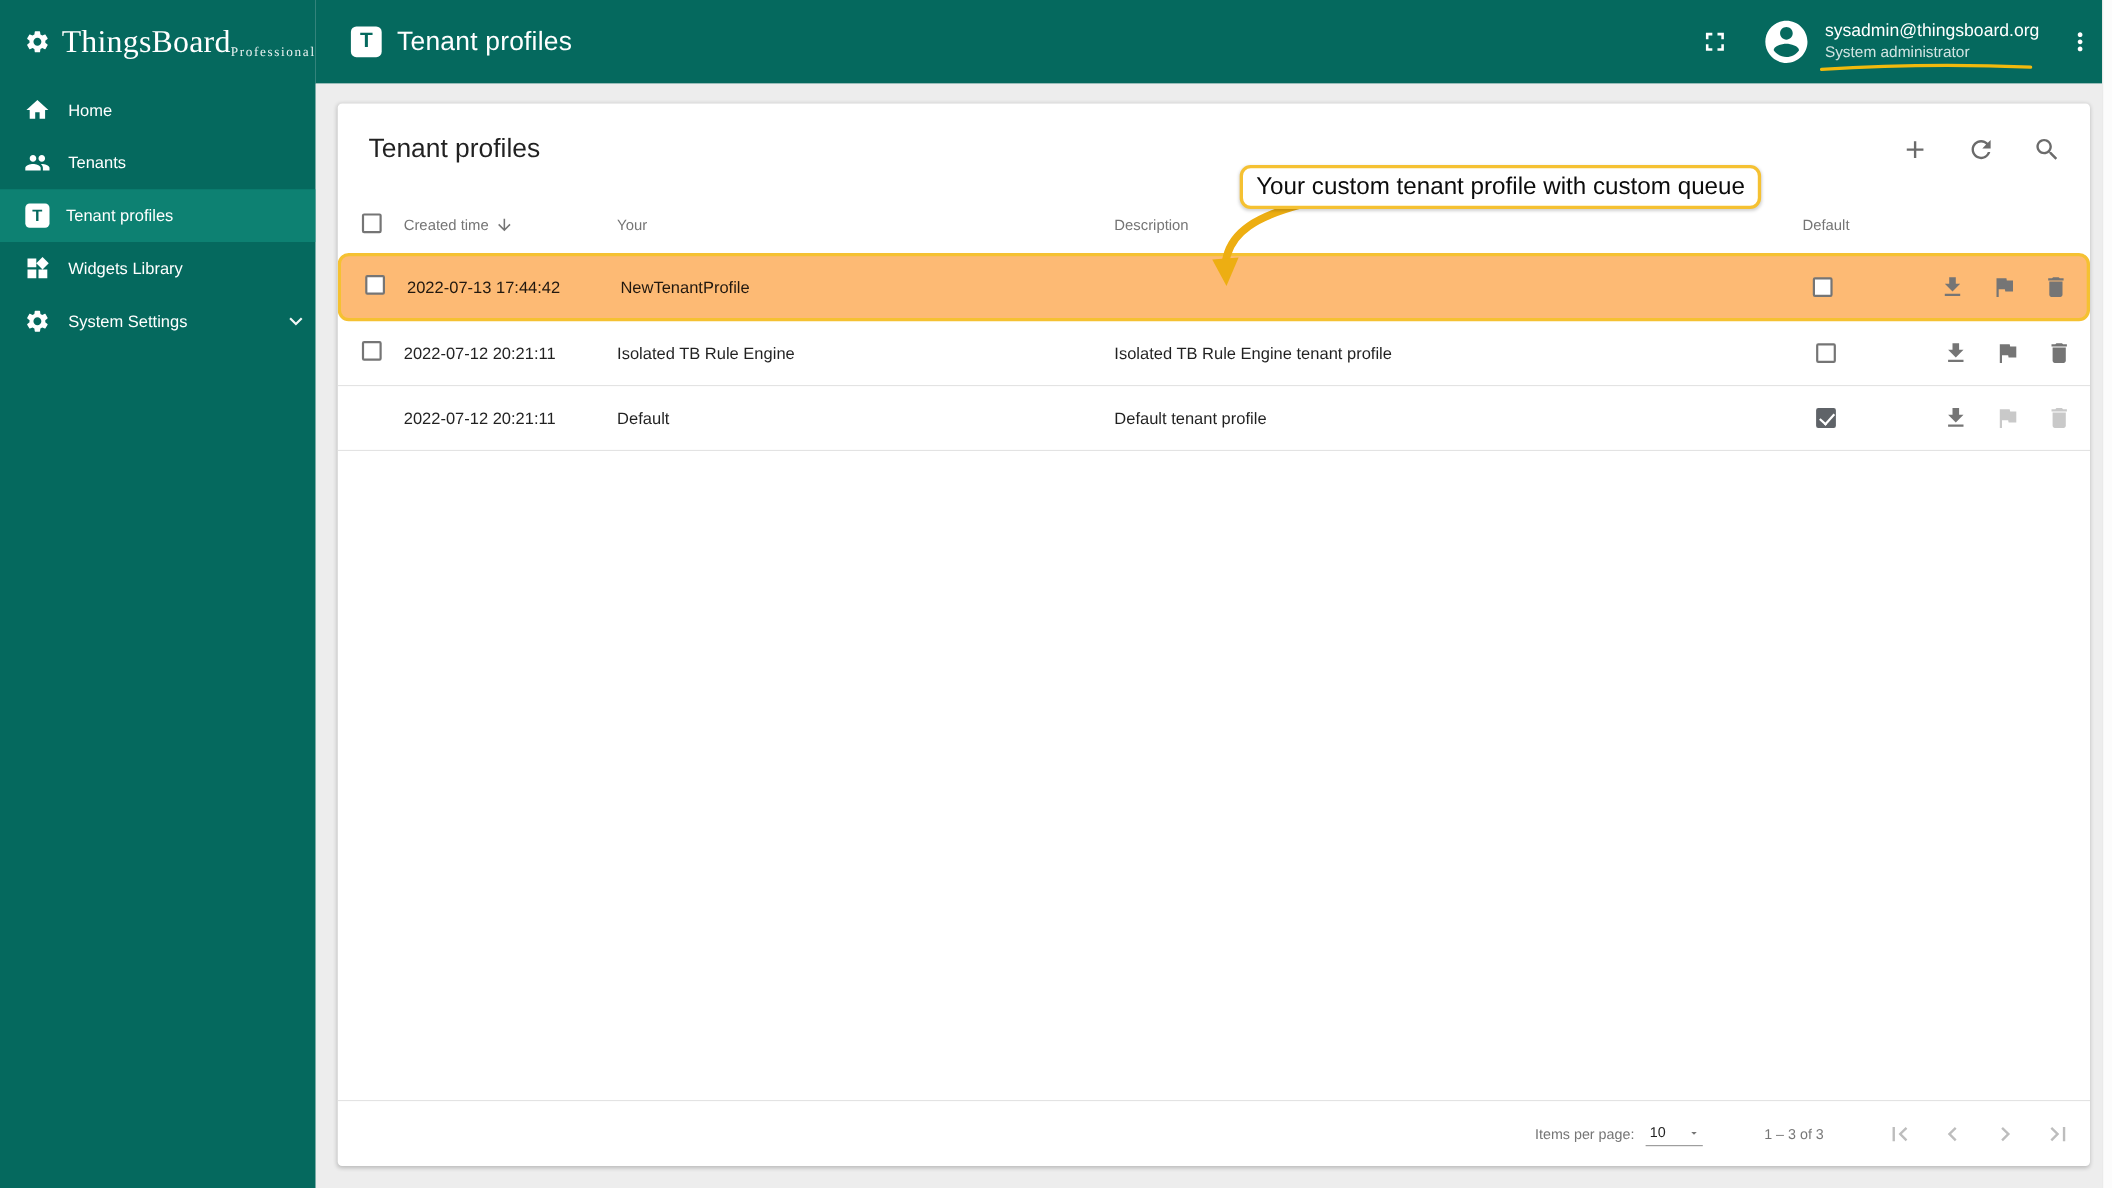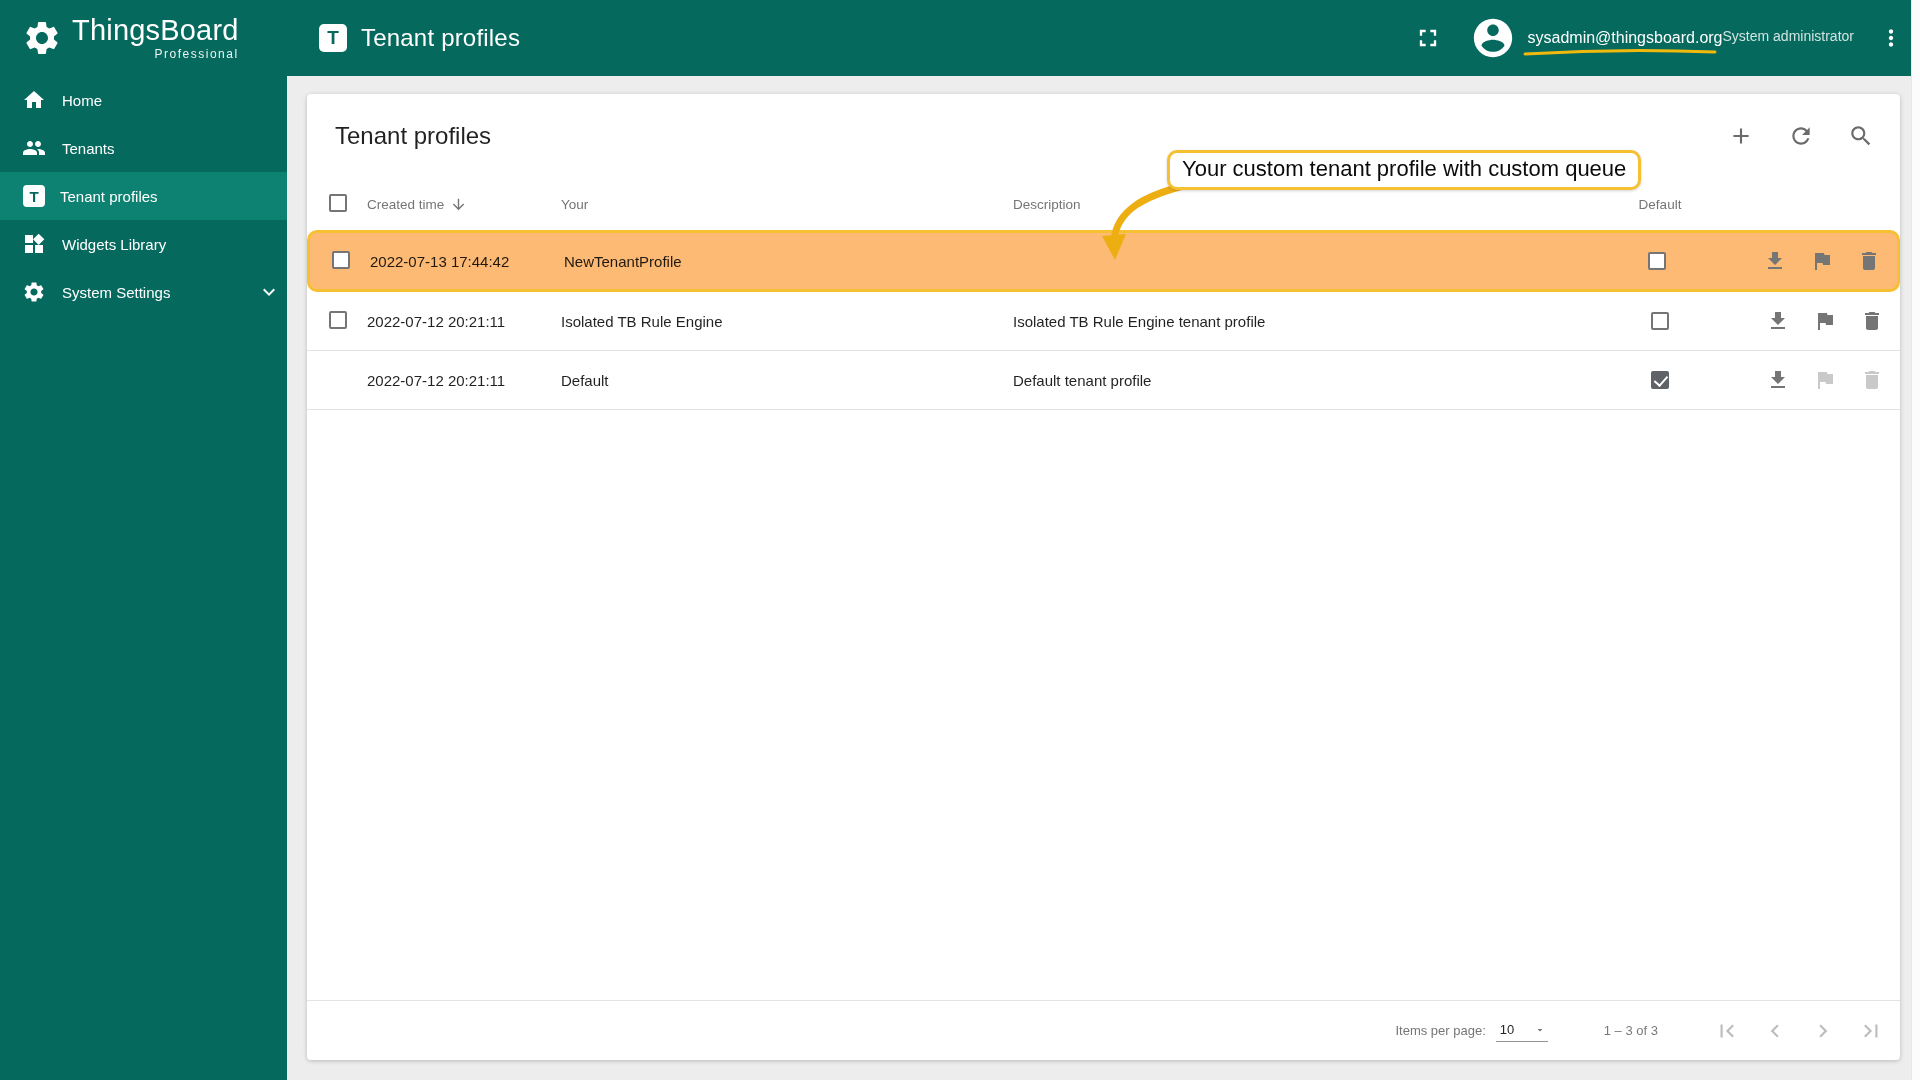--- a/index.html
+++ b/index.html
@@ -5,21 +5,21 @@
   * { margin:0; padding:0; box-sizing:border-box; }
   html,body { width:1920px; height:1080px; overflow:hidden; }
   body { font-family:"Liberation Sans","DejaVu Sans",sans-serif; background:#EDEDED; }
 
   .app { display:flex; width:1920px; height:1080px; position:relative; }
 
   
   .sidebar { width:287px; min-width:287px; background:#05695E; color:#fff; display:flex; flex-direction:column; }
   .logo { height:76px; display:flex; align-items:center; padding-left:22px; gap:10px; }
   .logo-gear { width:40px; height:40px; color:#fff; }
-  .logo-text { display:flex; flex-direction:column; align-items:flex-end; line-height:1; }
+  .logo-text { display:flex; flex-direction:row; align-items:flex-end; line-height:1;font-family:Liberation Serif, serif; }
   .logo-name { font-size:29px; font-weight:500; letter-spacing:.2px; }
   .logo-sub { font-size:12px; letter-spacing:1.5px; opacity:.92; margin-top:3px; }
   .nav { display:flex; flex-direction:column; }
   .nav-item { height:48px; display:flex; align-items:center; padding:0 6px 0 22px; gap:16px; cursor:pointer; font-size:15px; font-weight:500; }
   .nav-item.active { background:#0D8172; }
   .nav-item .mi { width:24px; height:24px; color:#fff; flex:none; }
   .nav-item .grow { flex:1; }
   .nav-item .chev { width:24px; height:24px; color:#fff; opacity:.95; }
   .t-badge-sm { width:22px; height:22px; background:#fff; color:#05695E; border-radius:4px; font-size:15px; font-weight:700;
     display:flex; align-items:center; justify-content:center; flex:none; margin-left:1px; margin-right:-1px;}
@@ -28,21 +28,21 @@
   .right-col { flex:1; display:flex; flex-direction:column; min-width:0; }
 
   
   .topbar { height:76px; background:#05695E; color:#fff; display:flex; align-items:center; justify-content:space-between; padding:0 16px 0 32px; }
   .topbar-left { display:flex; align-items:center; gap:14px; }
   .t-badge { width:28px; height:28px; background:#fff; color:#05695E; border-radius:5px; font-size:19px; font-weight:700; display:flex; align-items:center; justify-content:center; }
   .page-title { font-size:24px; font-weight:500; letter-spacing:.2px; }
   .topbar-right { display:flex; align-items:center; }
   .fullscreen-btn { width:28px; height:28px; color:#fff; margin-right:28px; cursor:pointer; }
   .avatar { width:46px; height:46px; color:#fff; cursor:pointer; }
-  .user-block { margin-left:12px; position:relative; display:flex; flex-direction:row; line-height:1.25; }
+  .user-block { margin-left:12px; position:relative; display:flex; flex-direction:column; line-height:1.25; }
   .user-email { font-size:16px; }
   .user-role { font-size:14px; color:rgba(255,255,255,.82); }
   .role-underline { position:absolute; left:-6px; bottom:-9px; width:196px; height:10px; }
   .more-vert { width:26px; height:26px; color:#fff; margin-left:24px; cursor:pointer; }
 
   
   .content { flex:1; background:#EDEDED; padding:18px 20px 20px 20px; position:relative; min-height:0; }
   .card { background:#fff; border-radius:4px; box-shadow:0 1px 4px rgba(0,0,0,.22); height:100%; display:flex; flex-direction:column; overflow:hidden; }
   .card-head { height:84px; display:flex; align-items:center; justify-content:space-between; padding:0 26px 0 28px; flex:none; }
   .card-title { font-size:24px; color:rgba(0,0,0,.87); font-weight:400; }
@@ -71,21 +71,21 @@
 
   
   .pagination { height:60px; border-top:1px solid #E3E3E3; display:flex; align-items:center; justify-content:flex-end; padding-right:16px; color:rgba(0,0,0,.54); font-size:13px; flex:none; }
   .ipp-label { margin-right:10px; color:#757575; }
   .ipp-select { display:flex; align-items:center; gap:6px; border-bottom:1px solid #949494; padding:3px 2px 4px 4px; min-width:52px; justify-content:space-between; cursor:pointer; color:rgba(0,0,0,.87); }
   .ipp-caret { width:12px; height:12px; color:#757575; }
   .range { margin:0 34px 0 56px; }
   .pg-btn { width:26px; height:26px; color:#BDBDBD; margin-left:22px; cursor:pointer; }
 
   
-  .callout { position:absolute; left:880px; top:74px; background:#fff; border:3px solid #F5C132; border-radius:10px; padding:3px 12px 5px 12px;
+  .callout { position:absolute; left:840px; top:74px; background:#fff; border:3px solid #F5C132; border-radius:10px; padding:3px 12px 5px 12px;
     font-size:22px; color:#0b0b0b; white-space:nowrap; box-shadow:0 1px 3px rgba(0,0,0,.18); z-index:5; }
   .arrow-svg { position:absolute; left:796px; top:102px; z-index:4; pointer-events:none; }
 
   
   .scrollbar { position:absolute; right:0; top:0; width:9px; height:1080px; background:#FCFCFC; border-left:1px solid #E8E8E8; }
 </style>
 </head>
 <body>
 
 <div class="app">

